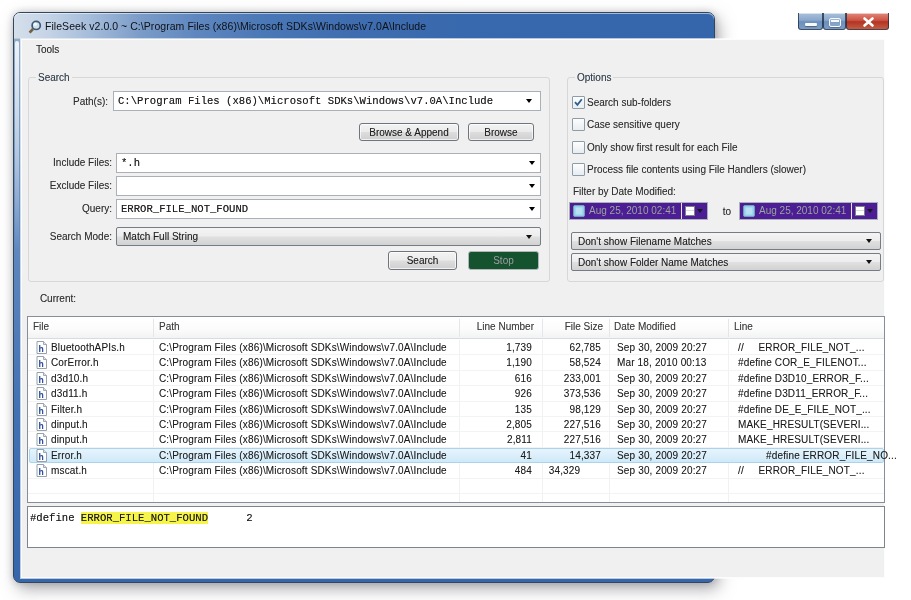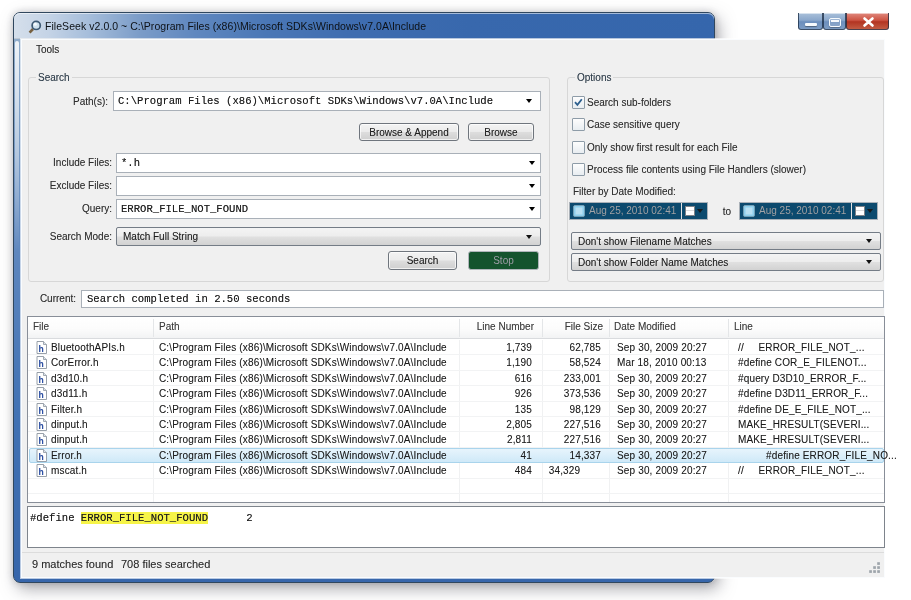--- a/index.html
+++ b/index.html
@@ -57,21 +57,21 @@
   .btn { position:absolute; border:1px solid #6f757d; border-radius:3px;
     background:linear-gradient(180deg,#f3f3f3 0%,#ebebeb 48%,#dddddd 52%,#cfcfcf 100%);
     font-size:10px; color:#1e1e1e; display:flex; align-items:center; justify-content:center;
     box-shadow:inset 0 0 0 1px rgba(255,255,255,0.7); }
   .btn.dis { border-color:#b0b5ba; background:#14532d; color:#9da2a8; box-shadow:none; }
   .grp { position:absolute; border:1px solid #d7d7d7; border-radius:3px; }
   .grp .cap { position:absolute; left:7px; top:-7px; background:#f0f0f0; padding:0 2px;
     font-size:10px; color:#30404f; line-height:13px; }
   .cb { position:absolute; width:13px; height:13px; background:linear-gradient(180deg,#fdfdfd,#e8edf1);
     border:1px solid #8e9ca8; border-radius:1px; }
-  .dtp { position:absolute; background:#0c4a6e; border:1px solid #aab1b8; }
+  .dtp { position:absolute; background:#4c1d95; border:1px solid #aab1b8; }
   .dtp .dcb { position:absolute; left:3px; top:50%; margin-top:-6px; width:12px; height:12px;
     background:#b9e0f2; border:1px solid #74a0b6; border-radius:2px;
     box-shadow:inset 0 0 0 1.5px #8ecfec; }
   .dtp .dtx { position:absolute; left:19px; top:0; bottom:0; display:flex; align-items:center;
     font-size:10px; color:#9fa4a9; white-space:nowrap; }
   .dtp .dbtn { position:absolute; right:0; top:0; bottom:0; width:26px; border-left:1px solid #e3e3e3; }
   .dtp .cal { position:absolute; left:3px; top:50%; margin-top:-5px; width:10px; height:10px;
     border:1px solid #7d8288; background:linear-gradient(180deg,#fff 0 3px, #d8dbde 3px 4px, #fff 4px 100%); }
   .dtp .arr { position:absolute; right:4px; top:50%; margin-top:-2px; width:0; height:0;
     border-left:3.8px solid transparent; border-right:3.8px solid transparent; border-top:4.8px solid #16191c; }
@@ -178,23 +178,20 @@
     <div class="ddl" style="left:549px;top:192px;width:310px;height:18px;">
       <div class="val">Don't show Filename Matches</div>
         <div class="arr"></div>
     </div>
     <div class="ddl" style="left:549px;top:213px;width:310px;height:18px;">
       <div class="val">Don't show Folder Name Matches</div>
         <div class="arr"></div>
     </div>
 
     <div class="lbl" style="left:6px;top:252px;width:48px;height:13px;line-height:13px;">Current:</div>
-    <div class="tbox" style="left:59px;top:250px;width:803px;height:18px;">
-      <div class="mono" style="position:absolute;left:5px;top:0;bottom:0;display:flex;align-items:center;">Search completed in 2.50 seconds</div>
-    </div>
 
     <div id="list" style="position:absolute;left:5px;top:276px;width:858px;height:187px;background:#fff;border:1px solid #888e98;">
       <div style="position:absolute;left:0;top:0;width:100%;height:22px;background:linear-gradient(180deg,#ffffff 0%,#fcfcfc 55%,#f2f3f4 100%);border-bottom:1px solid #d9dbde;">
       <div style="position:absolute;left:125px;top:2px;width:1px;height:18px;background:#e4e6e8;"></div>
       <div style="position:absolute;left:431px;top:2px;width:1px;height:18px;background:#e4e6e8;"></div>
       <div style="position:absolute;left:514px;top:2px;width:1px;height:18px;background:#e4e6e8;"></div>
       <div style="position:absolute;left:581px;top:2px;width:1px;height:18px;background:#e4e6e8;"></div>
       <div style="position:absolute;left:700px;top:2px;width:1px;height:18px;background:#e4e6e8;"></div>
       <div style="position:absolute;left:5px;top:4px;font-size:10px;color:#3c3c3c;">File</div>
       <div style="position:absolute;left:131px;top:4px;font-size:10px;color:#3c3c3c;">Path</div>
@@ -237,21 +234,21 @@
       <div style="position:absolute;left:0;top:53.8px;width:100%;height:15.4px;font-size:10px;color:#1c1c1c;letter-spacing:0.15px;border-bottom:1px solid #f2f3f4;">
           <svg width="11" height="13" viewBox="0 0 11 13" style="position:absolute;left:8px;top:1px;">
             <path d="M1 0.5 H7.5 L10.5 3.5 V12.5 H1 Z" fill="#ffffff" stroke="#8d96a0" stroke-width="0.9"></path>
             <path d="M7.5 0.5 L7.5 3.5 L10.5 3.5" fill="#dce4ea" stroke="#8d96a0" stroke-width="0.8"></path>
             <text x="5.2" y="10.6" font-size="8.5" font-weight="bold" fill="#2d51a8" text-anchor="middle" font-family="Liberation Sans">h</text>
           </svg>
           <div style="position:absolute;left:23px;top:2px;white-space:nowrap;">d3d10.h</div>
           <div style="position:absolute;left:420px;top:2px;width:84px;text-align:right;">616</div>
           <div style="position:absolute;left:500px;top:2px;width:73px;text-align:right;">233,001</div>
           <div style="position:absolute;left:589px;top:2px;white-space:nowrap;">Sep 30, 2009 20:27</div>
-          <div style="position:absolute;left:710px;top:2px;white-space:nowrap;">#query D3D10_ERROR_F...</div>
+          <div style="position:absolute;left:710px;top:2px;white-space:nowrap;">#define D3D10_ERROR_F...</div>
           <div style="position:absolute;left:131px;top:2px;white-space:nowrap;">C:\Program Files (x86)\Microsoft SDKs\Windows\v7.0A\Include</div>
         </div>
       <div style="position:absolute;left:0;top:69.2px;width:100%;height:15.4px;font-size:10px;color:#1c1c1c;letter-spacing:0.15px;border-bottom:1px solid #f2f3f4;">
           <svg width="11" height="13" viewBox="0 0 11 13" style="position:absolute;left:8px;top:1px;">
             <path d="M1 0.5 H7.5 L10.5 3.5 V12.5 H1 Z" fill="#ffffff" stroke="#8d96a0" stroke-width="0.9"></path>
             <path d="M7.5 0.5 L7.5 3.5 L10.5 3.5" fill="#dce4ea" stroke="#8d96a0" stroke-width="0.8"></path>
             <text x="5.2" y="10.6" font-size="8.5" font-weight="bold" fill="#2d51a8" text-anchor="middle" font-family="Liberation Sans">h</text>
           </svg>
           <div style="position:absolute;left:23px;top:2px;white-space:nowrap;">d3d11.h</div>
           <div style="position:absolute;left:420px;top:2px;width:84px;text-align:right;">926</div>
@@ -327,28 +324,14 @@
           <div style="position:absolute;left:131px;top:2px;white-space:nowrap;">C:\Program Files (x86)\Microsoft SDKs\Windows\v7.0A\Include</div>
         </div>
       <div style="position:absolute;left:0;top:161.6px;width:100%;height:15.4px;border-bottom:1px solid #f2f3f4;"></div>
       <div style="position:absolute;left:0;top:177.0px;width:100%;height:15.4px;border-bottom:1px solid #f2f3f4;"></div>
     </div>
 
     <div id="preview" style="position:absolute;left:5px;top:466px;width:858px;height:42px;background:#fff;border:1px solid #7e848c;">
       <div class="mono" style="position:absolute;left:2px;top:5px;white-space:pre;">#define <span style="background:#f6f448;">ERROR_FILE_NOT_FOUND</span>      2</div>
     </div>
 
-    <div id="status" style="position:absolute;left:0;top:512px;width:100%;height:25px;border-top:1px solid #dcdcdc;">
-      <div class="ltx" style="left:10px;top:5px;font-size:11px;">9 matches found</div>
-      <div class="ltx" style="left:99px;top:5px;font-size:11px;">708 files searched</div>
-      <svg width="13" height="13" viewBox="0 0 13 13" style="position:absolute;right:3px;bottom:3px;">
-        <g fill="#9ea5ab">
-          <rect x="9.2" y="1.2" width="2.7" height="2.7"></rect>
-            <rect x="9.2" y="5.2" width="2.7" height="2.7"></rect>
-            <rect x="9.2" y="9.2" width="2.7" height="2.7"></rect>
-          <rect x="5.2" y="5.2" width="2.7" height="2.7"></rect>
-            <rect x="5.2" y="9.2" width="2.7" height="2.7"></rect>
-          <rect x="1.2" y="9.2" width="2.7" height="2.7"></rect>
-        </g>
-      </svg>
-    </div>
   </div>
 </div>
 
 </body></html>

